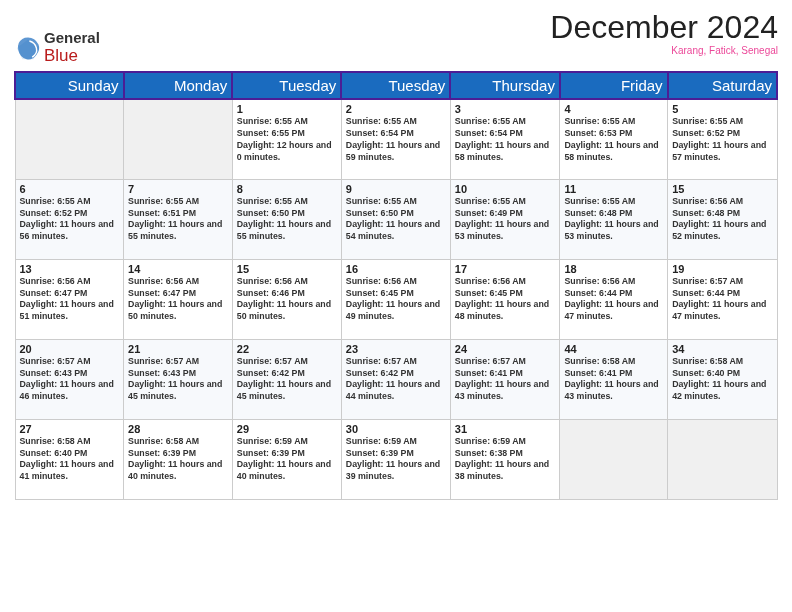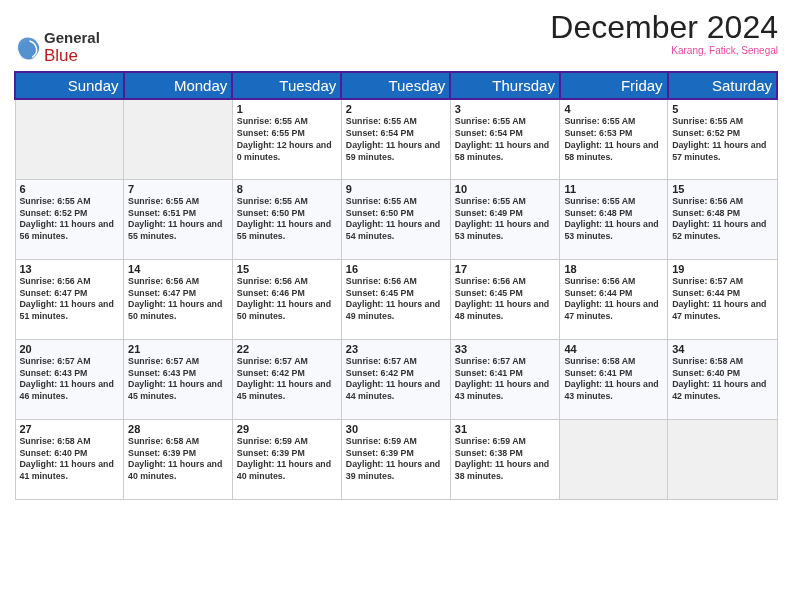--- a/index.html
+++ b/index.html
@@ -232,21 +232,21 @@
           </td>
           <td>
             <span class="day-num">22</span>
             <div class="day-detail">Sunrise: 6:57 AM<br>Sunset: 6:42 PM<br>Daylight: 11 hours and 45 minutes.</div>
           </td>
           <td>
             <span class="day-num">23</span>
             <div class="day-detail">Sunrise: 6:57 AM<br>Sunset: 6:42 PM<br>Daylight: 11 hours and 44 minutes.</div>
           </td>
           <td>
-            <span class="day-num">33</span>
+            <span class="day-num">24</span>
             <div class="day-detail">Sunrise: 6:57 AM<br>Sunset: 6:41 PM<br>Daylight: 11 hours and 43 minutes.</div>
           </td>
           <td>
             <span class="day-num">44</span>
             <div class="day-detail">Sunrise: 6:58 AM<br>Sunset: 6:41 PM<br>Daylight: 11 hours and 43 minutes.</div>
           </td>
           <td>
             <span class="day-num">34</span>
             <div class="day-detail">Sunrise: 6:58 AM<br>Sunset: 6:40 PM<br>Daylight: 11 hours and 42 minutes.</div>
           </td>

